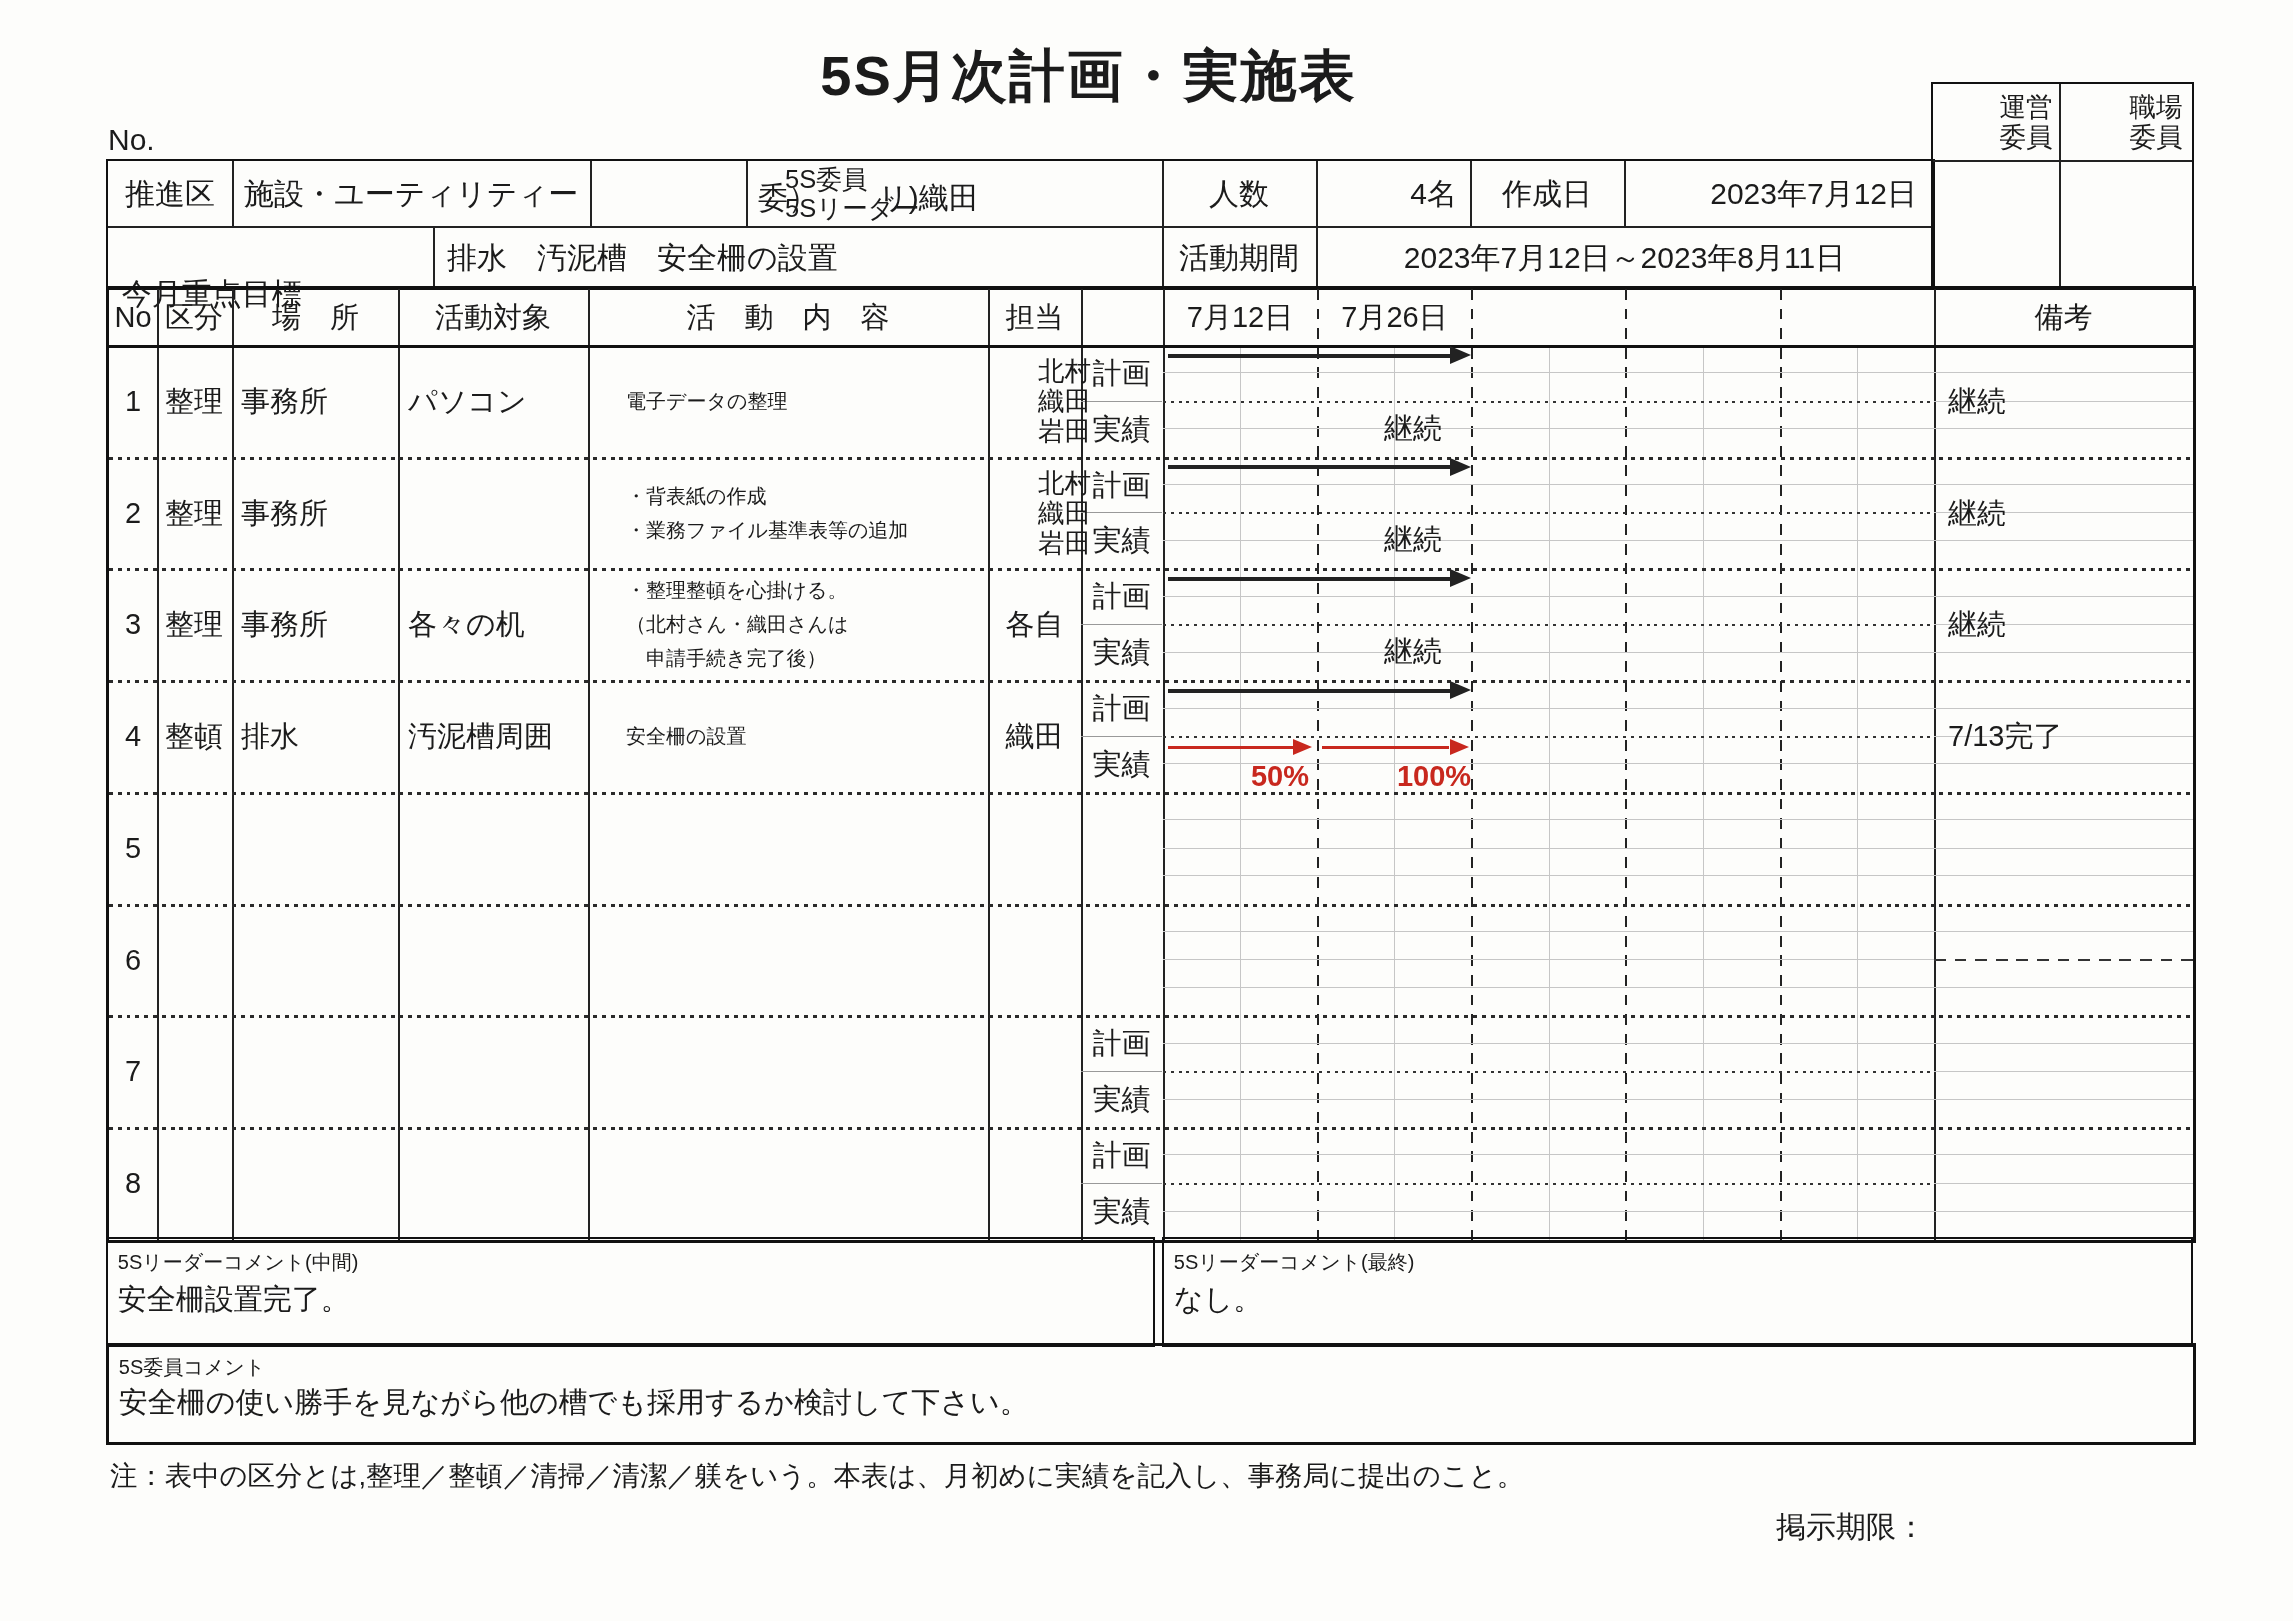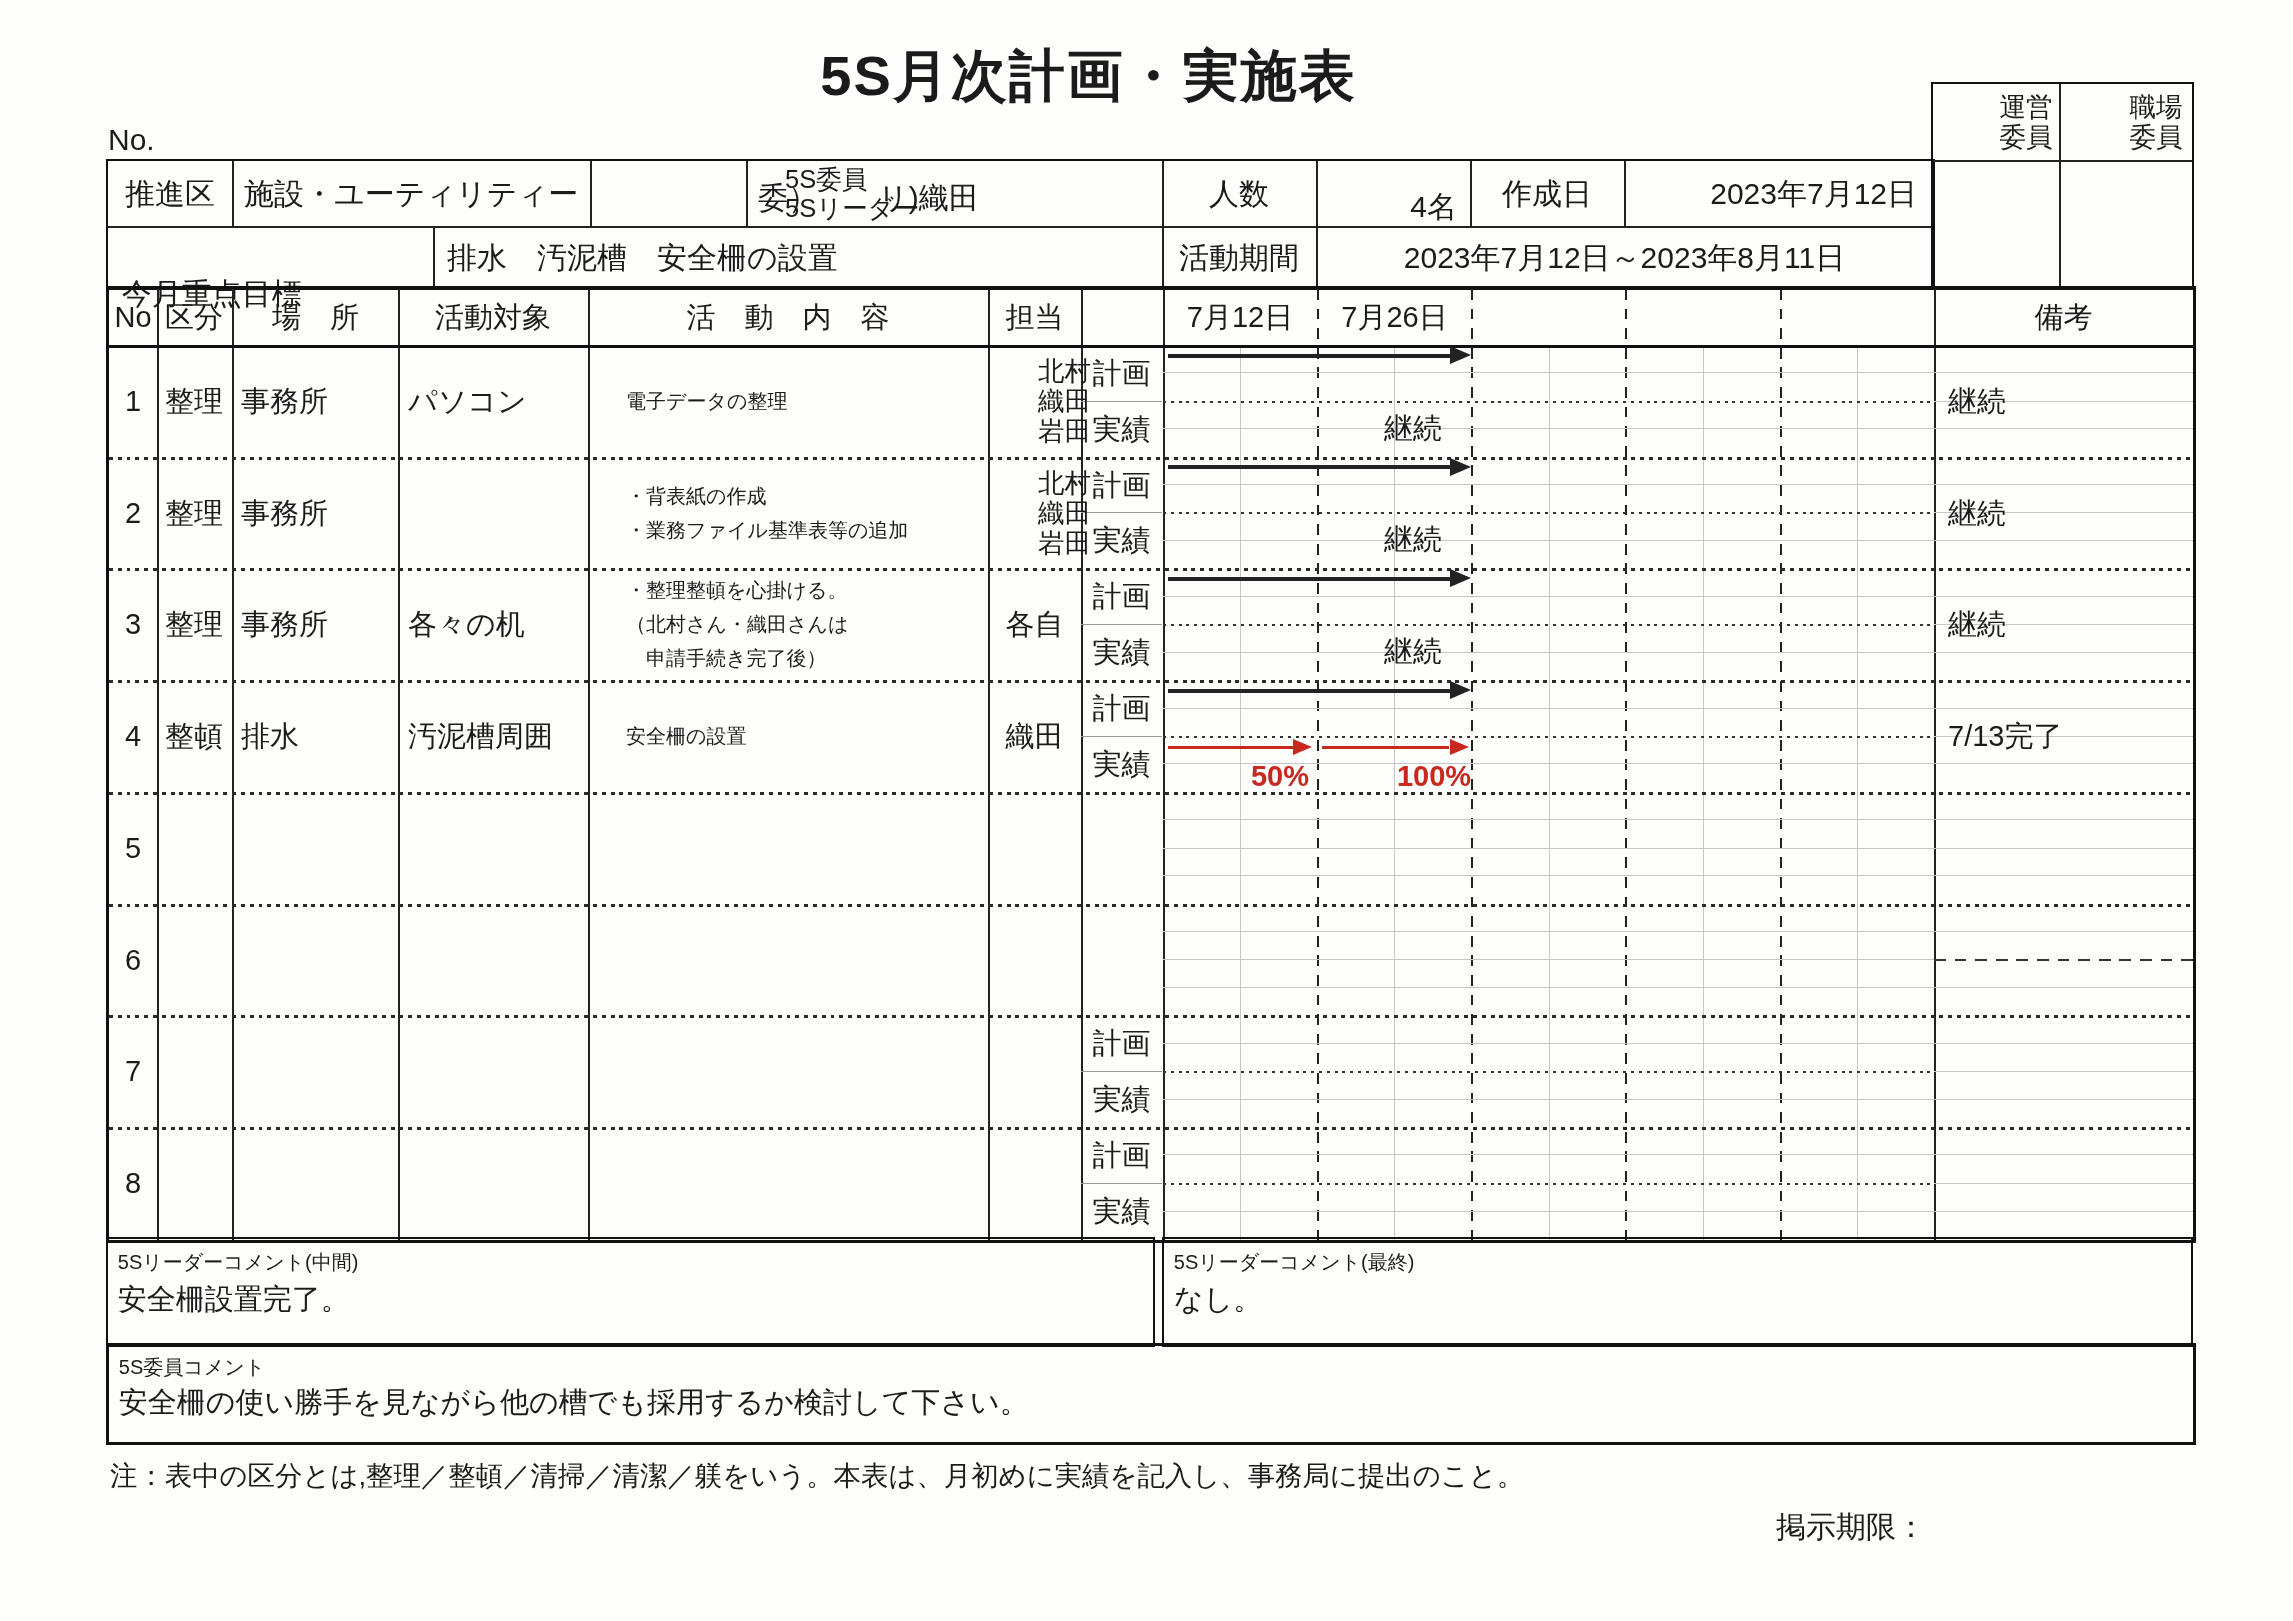--- a/index.html
+++ b/index.html
@@ -54,21 +54,21 @@
   <div class="abs vline" style="left:1054px;top:0;height:127px;"></div>
   <div class="abs vline" style="left:1208px;top:0;height:127px;"></div>
   <div class="abs vline" style="left:325px;top:65px;height:63px;"></div>
 
   <div class="abs flexc f31" style="left:0;top:0;width:124px;height:65px;">推進区</div>
   <div class="abs flexl f31" style="left:136px;top:0;width:343px;height:65px;">施設・ユーティリティー</div>
   <div class="abs flexl f26 pre" style="left:647px;top:0;width:186px;height:65px;">5S委員
 5Sリーダー</div>
   <div class="abs flexl f31" style="left:650px;top:0;width:402px;height:74px;">委）　　リ)織田</div>
   <div class="abs flexc f31" style="left:1054px;top:0;width:154px;height:65px;">人数</div>
-  <div class="abs flexr f31" style="left:1208px;top:0;width:141px;height:65px;margin-top:13px;">4名</div>
+  <div class="abs flexr f31" style="left:1208px;top:0;width:141px;height:65px;">4名</div>
   <div class="abs flexc f31" style="left:1362px;top:0;width:154px;height:65px;">作成日</div>
   <div class="abs flexr f31" style="left:1516px;top:0;width:293px;height:65px;">2023年7月12日</div>
 
   <div class="abs flexl f31" style="left:13.7px;top:65px;width:312px;height:63px;margin-top:36px;">今月重点目標</div>
   <div class="abs flexl f31" style="left:339px;top:65px;width:715px;height:63px;">排水　汚泥槽　安全柵の設置</div>
   <div class="abs flexc f31" style="left:1054px;top:65px;width:154px;height:63px;">活動期間</div>
   <div class="abs flexc f31" style="left:1208px;top:65px;width:617px;height:63px;">2023年7月12日～2023年8月11日</div>
 </div>
 
 <div class="abs box" style="left:1931px;top:82px;width:259px;height:204px;">

